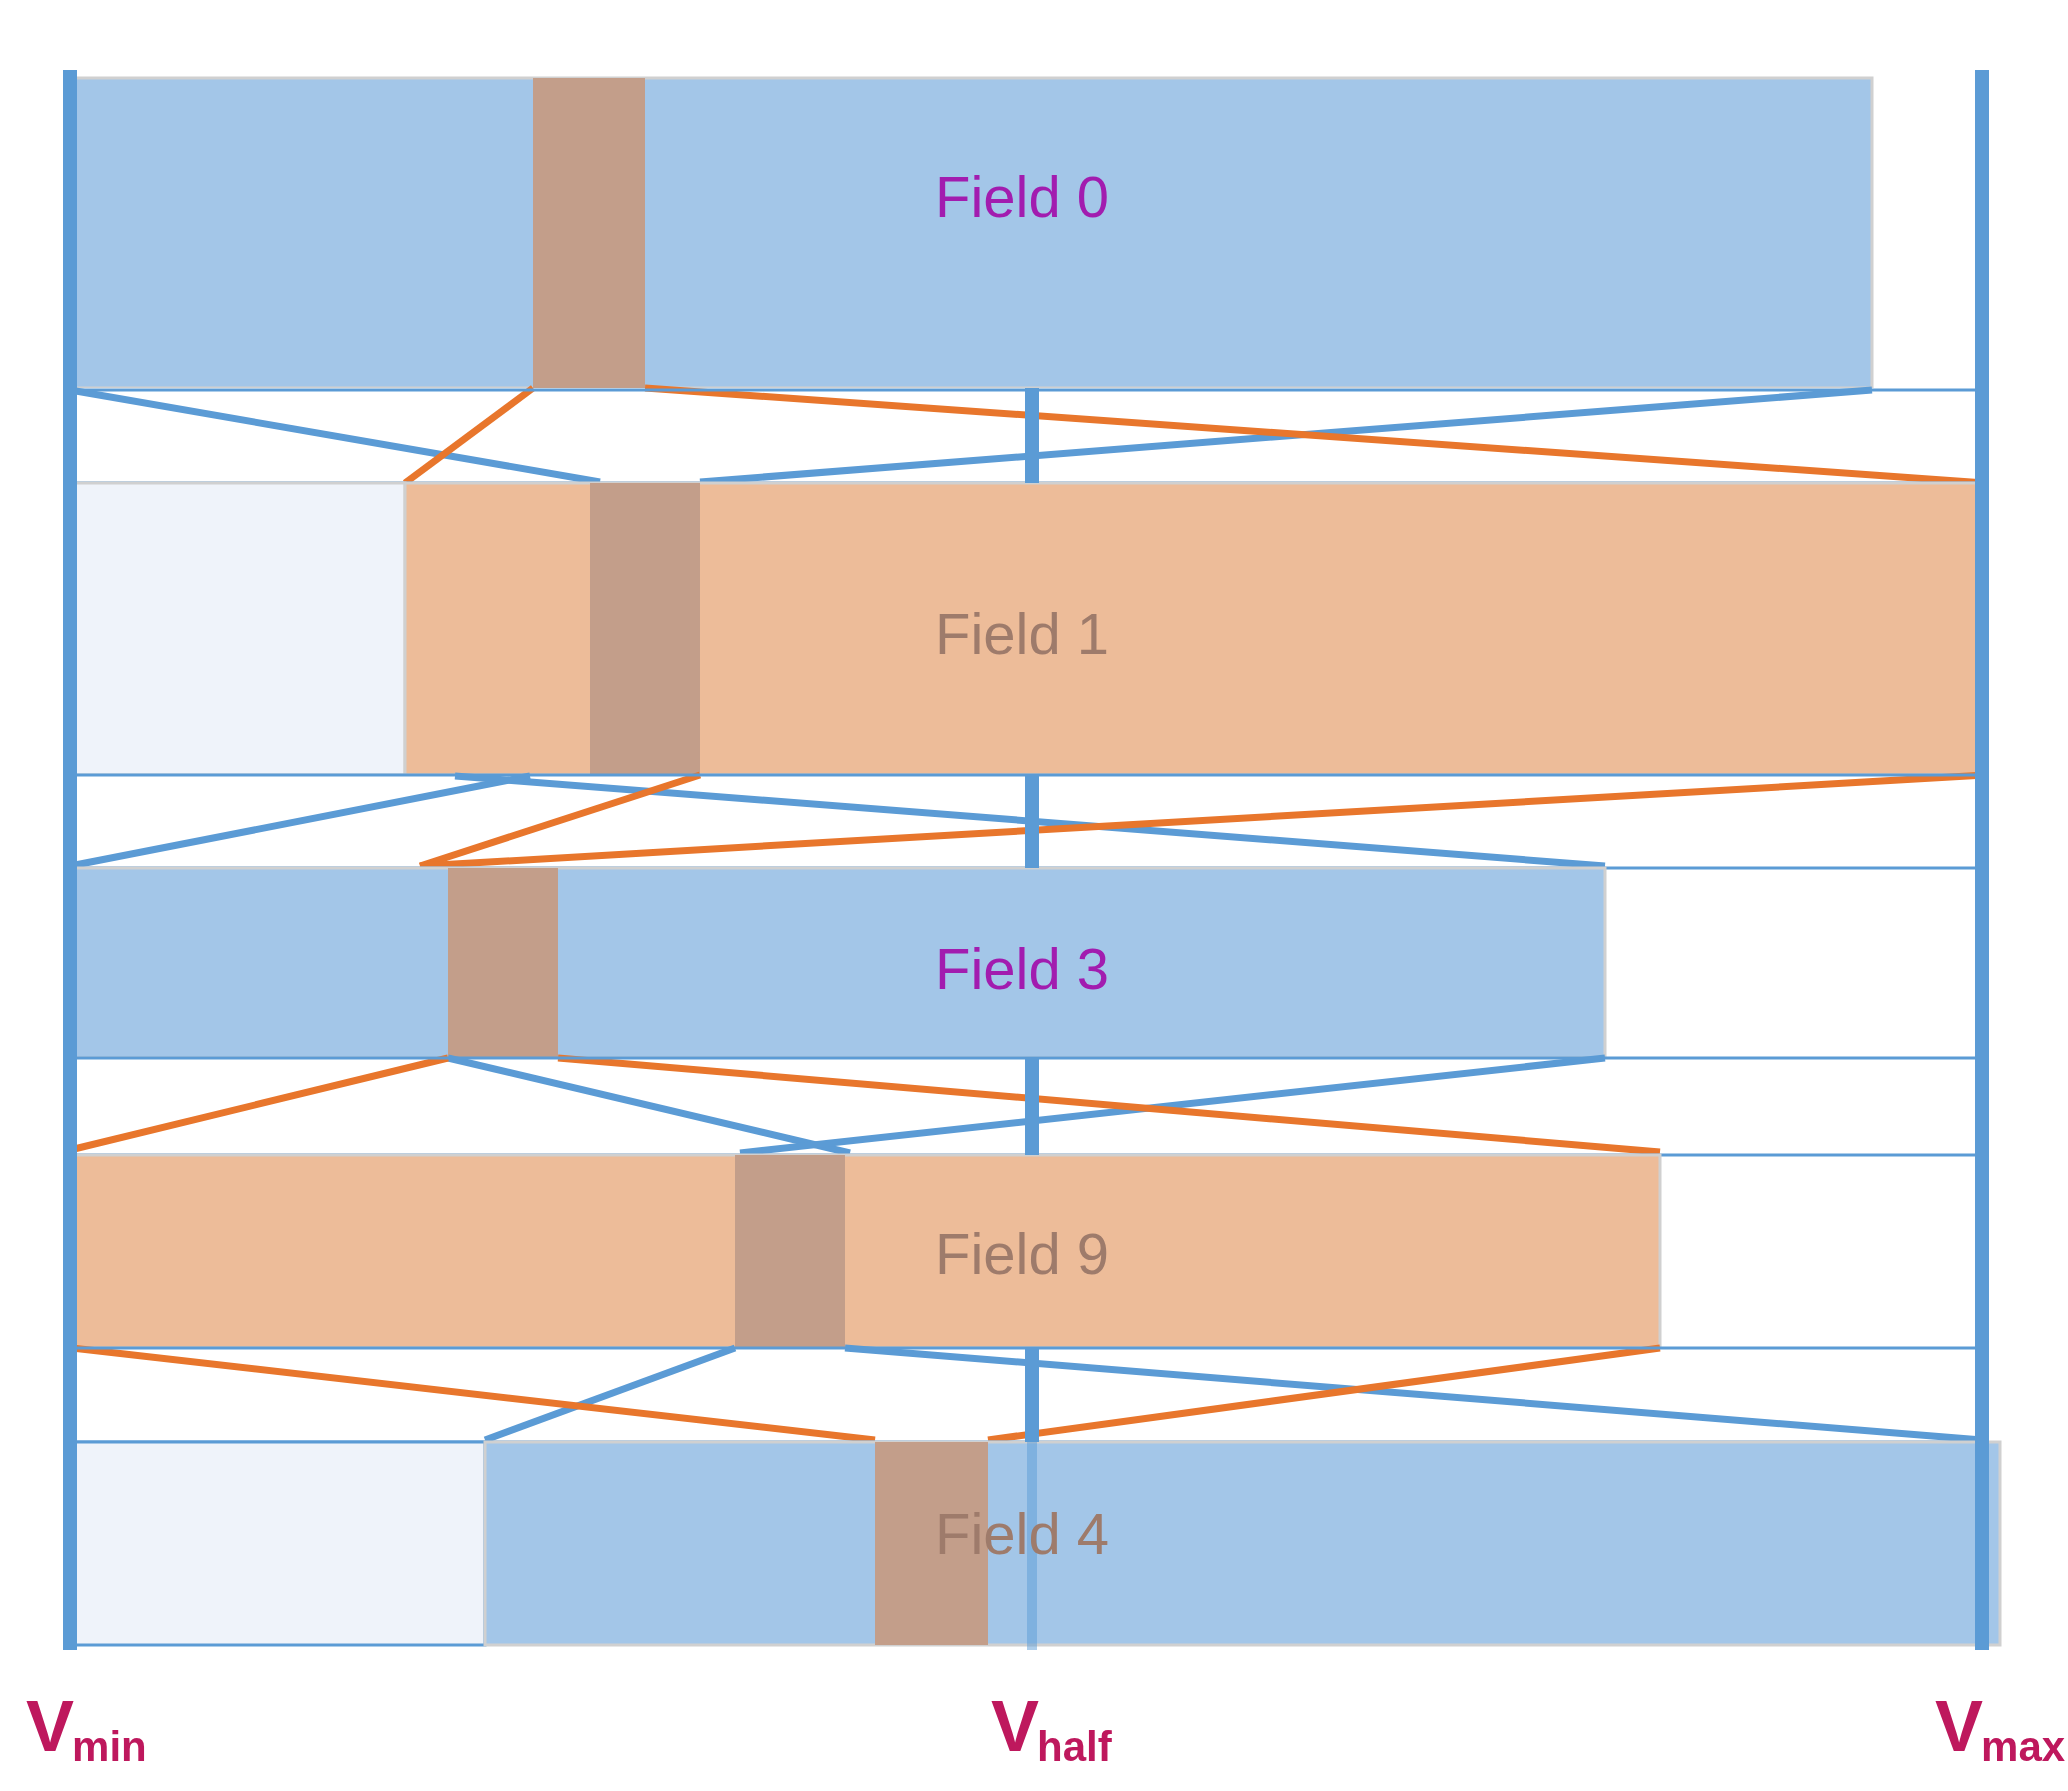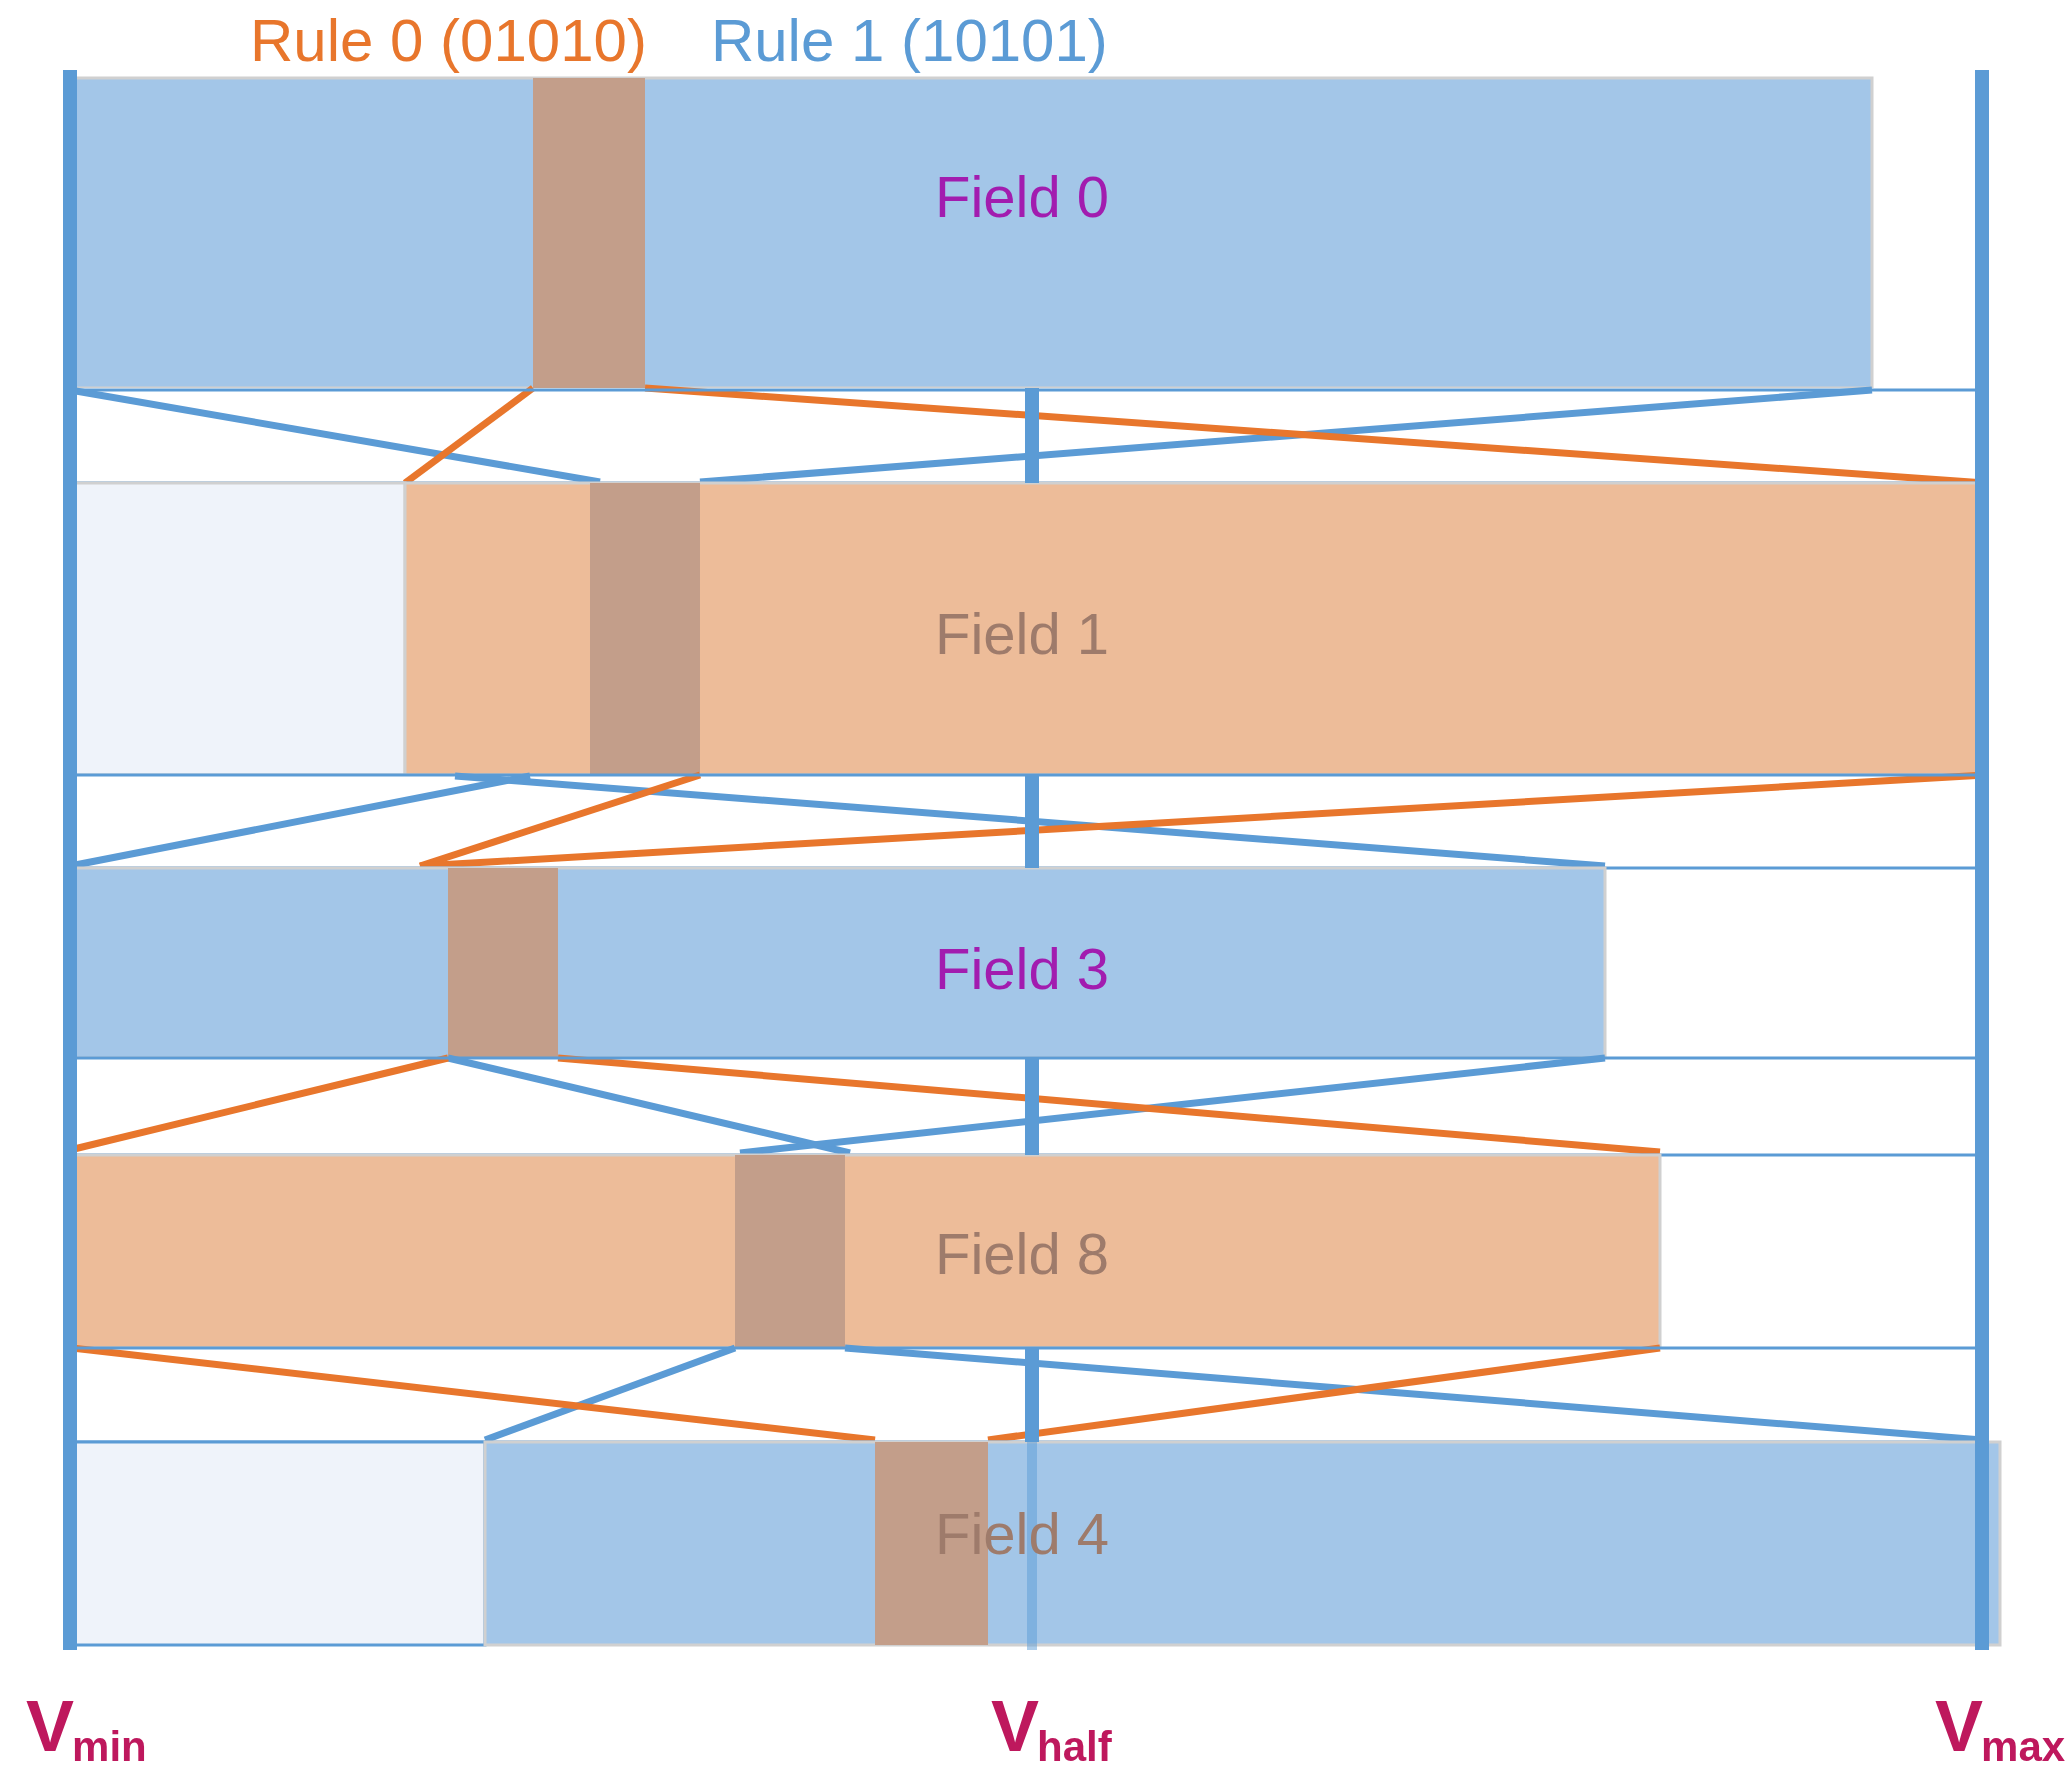--- a/index.html
+++ b/index.html
@@ -70,23 +70,20 @@
     pointer-events: none;
   }
   .ft-blue { color: #a21caf; }
   .ft-brown { color: #9E7B6B; }
 </style>
 </head>
 <body>
 
 <div id="canvas">
 
-  <div class="legend">
-    <span class="rule0">Rule 0  (01010)</span><span class="gap"></span><span class="rule1">Rule 1 (10101)</span>
-  </div>
 
   <svg class="diagram" viewBox="0 0 2068 1791">
 
     <g>
       <rect x="70" y="78" width="1802" height="310" fill="#A3C6E8" stroke="#D0D0D0" stroke-width="3"></rect>
       <rect x="533" y="78" width="112" height="310" fill="#C39E8A"></rect>
     </g>
 
     <g>
 
@@ -170,21 +167,21 @@
       <line x1="1032" y1="1348" x2="1032" y2="1442" stroke="#5B9BD5" stroke-width="14"></line>
       <line x1="1032" y1="1442" x2="1032" y2="1650" stroke="#5B9BD5" stroke-width="10" stroke-opacity="0.5"></line>
       <line x1="1982" y1="70" x2="1982" y2="1650" stroke="#5B9BD5" stroke-width="14"></line>
     </g>
 
   </svg>
 
   <div class="field-text ft-blue" style="left:935px; top:163px;">Field 0</div>
   <div class="field-text ft-brown" style="left:935px; top:600px;text-align:center;">Field 1</div>
   <div class="field-text ft-blue" style="left:935px; top:935px;">Field 3</div>
-  <div class="field-text ft-brown" style="left:935px; top:1220px;">Field 8</div>
+  <div class="field-text ft-brown" style="left:935px; top:1220px;">Field 9</div>
   <div class="field-text ft-brown" style="left:935px; top:1500px;">Field 4</div>
 
   <div class="axis-label" id="lbl-vmin">
     <span class="big">V</span><span class="sub">min</span>
   </div>
   <div class="axis-label" id="lbl-vhalf">
     <span class="big">V</span><span class="sub">half</span>
   </div>
   <div class="axis-label" id="lbl-vmax">
     <span class="big">V</span><span class="sub">max</span>

